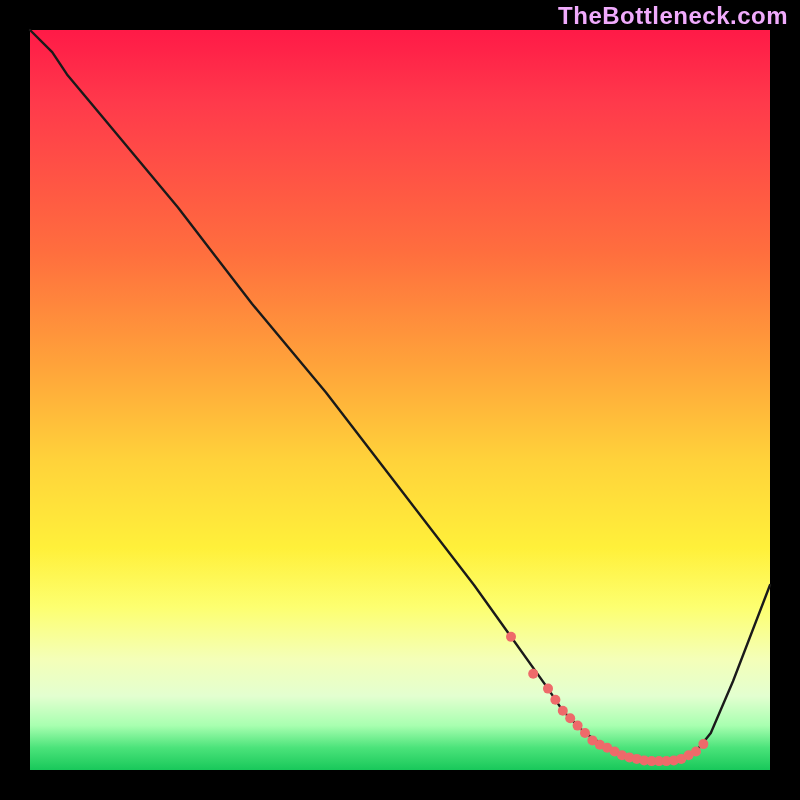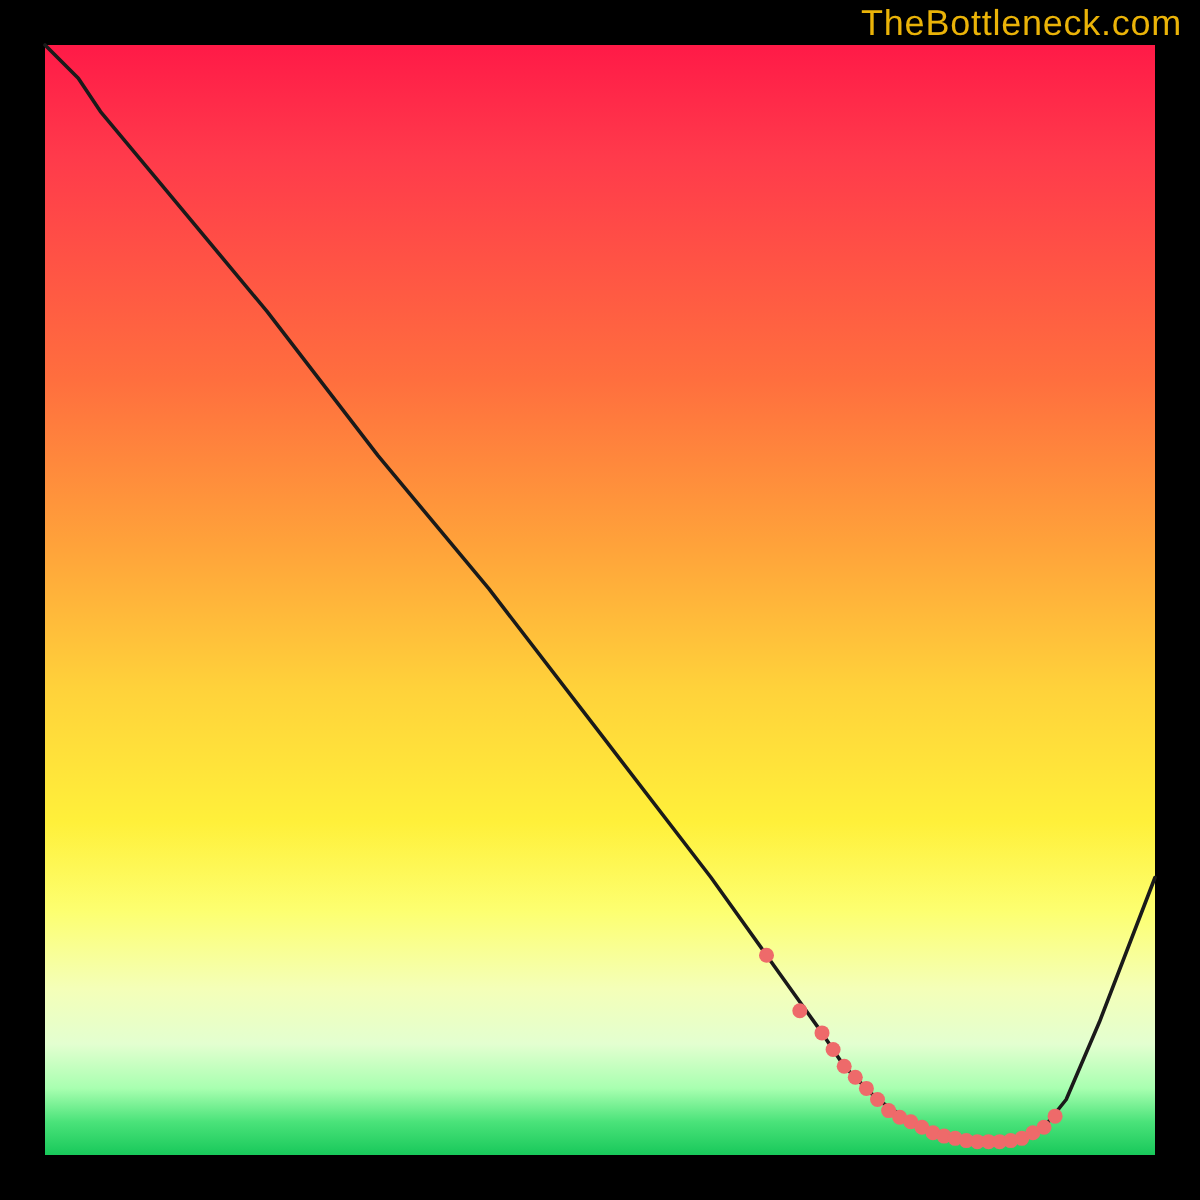--- a/index.html
+++ b/index.html
@@ -14,23 +14,23 @@
   .stage {
     position: relative;
     width: 800px;
     height: 800px;
     background: #000;
   }
   .watermark {
     position: absolute;
     top: 2px;
     right: 12px;
-    color: #eab308;
+    color: #f0abfc;
     font-size: 24px;
-    font-weight: 400;
+    font-weight: 700;
     letter-spacing: 0.5px;
     z-index: 50;
   }
   .plot-area {
     position: absolute;
     left: 30px;
     top: 30px;
     width: 740px;
     height: 740px;
     

